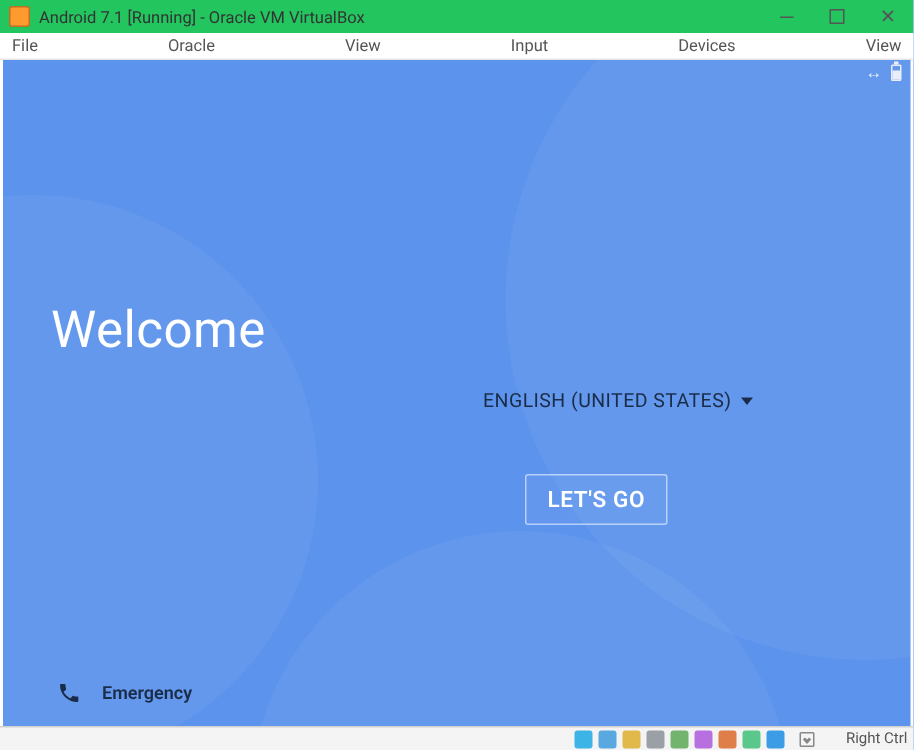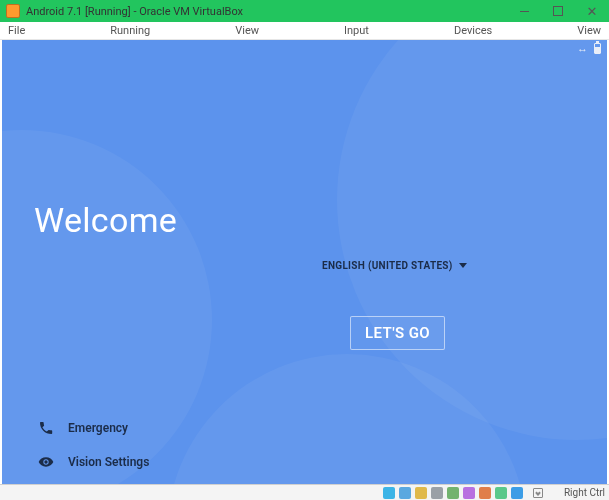--- a/index.html
+++ b/index.html
@@ -27,26 +27,26 @@
 
   
   .status { position:absolute; top:2px; right:6px; display:flex; gap:6px; align-items:center; }
   .status-ico { color:#e9eef8; font-size:11px; }
   .battery { width:7px; height:11px; border:1px solid #e9eef8; border-radius:1px; position:relative; }
   .battery::before { content:""; position:absolute; top:-3px; left:1px; width:3px; height:2px; background:#e9eef8; }
   .battery::after  { content:""; position:absolute; bottom:0; left:0; right:0; height:70%; background:#e9eef8; }
 
   .welcome { position:absolute; top:160px; left:32px; color:#fff; font-size:34px; font-weight:400; letter-spacing:0.3px; }
 
-  .lang { position:absolute; top:220px; left:320px; display:flex; align-items:center; gap:6px; font-size:10px; font-weight:700; color:#1b2c49; letter-spacing:0.3px; cursor:pointer; }
+  .lang { position:absolute; top:220px; left:320px; display:flex; align-items:center; gap:6px; font-size:13px; font-weight:400; color:#1b2c49; letter-spacing:0.3px; cursor:pointer; }
   .caret { width:0; height:0; border-left:4px solid transparent; border-right:4px solid transparent; border-top:5px solid #1b2c49; }
 
   .go-btn { position:absolute; top:276px; left:348px; padding:7px 14px; font-size:15px; font-weight:600; color:#fff; background:rgba(255,255,255,0.04); border:1px solid rgba(255,255,255,0.55); border-radius:2px; letter-spacing:0.4px; cursor:pointer; }
 
-  .bottom-links { position:absolute; bottom:14px; left:36px; display:flex; flex-direction:column; gap:18px; }
+  .bottom-links { position:absolute; bottom:14px; left:36px; display:flex; gap:18px; }
   .blink { display:flex; align-items:center; gap:14px; font-size:12px; font-weight:600; color:#1b2c49; cursor:pointer; }
   .blink .ic { width:16px; height:16px; display:flex; align-items:center; justify-content:center; color:#1b2c49; }
   .ic svg { width:16px; height:16px; }
 
   
   .footer { position:absolute; bottom:0; left:0; right:0; height:16px; background:#f4f4f4; border-top:1px solid #d0d0d0; display:flex; align-items:center; justify-content:flex-end; padding:0 4px; gap:4px; }
   .foot-ic { width:12px; height:12px; border-radius:2px; }
   .c1{background:#3cb4e6}.c2{background:#5aa8e0}.c3{background:#e0b94a}.c4{background:#9aa0a6}.c5{background:#72b36e}.c6{background:#b86fe0}.c7{background:#e07e4a}.c8{background:#5ac88a}.c9{background:#3c9de6}
   .hostkey { font-size:10px; color:#555; margin-left:6px; display:flex; align-items:center; gap:21px;text-align:right; }
   .hk-ic{width:10px;height:10px;border:1px solid #888;border-radius:1px;position:relative}
@@ -60,21 +60,21 @@
   <span>Android 7.1 [Running] - Oracle VM VirtualBox</span>
   <div class="tb-controls">
     <div class="tb-btn min"></div>
     <div class="tb-btn max"></div>
     <div class="tb-btn close">✕</div>
   </div>
 </div>
 
 <div class="menubar">
   <span>File</span>
-  <span>Running</span>
+  <span>Oracle</span>
   <span>View</span>
   <span>Input</span>
   <span>Devices</span>
   <span>View</span>
 </div>
 
 <div class="guest">
   <div class="blob b1"></div>
   <div class="blob b2"></div>
   <div class="blob b3"></div>
@@ -95,28 +95,20 @@
 
   <div class="bottom-links">
     <div class="blink">
       <span class="ic">
         <svg viewBox="0 0 24 24" fill="#1b2c49">
             <path d="M6.6 10.8c1.4 2.8 3.8 5.2 6.6 6.6l2.2-2.2c.3-.3.7-.4 1.1-.3 1.2.4 2.5.6 3.8.6.6 0 1 .4 1 1V20c0 .6-.4 1-1 1C10.6 21 3 13.4 3 4c0-.6.4-1 1-1h3.5c.6 0 1 .4 1 1 0 1.3.2 2.6.6 3.8.1.4 0 .8-.3 1.1L6.6 10.8z"></path>
           </svg>
       </span>
       <span>Emergency</span>
     </div>
-    <div class="blink">
-      <span class="ic">
-        <svg viewBox="0 0 24 24" fill="#1b2c49">
-            <path d="M12 5C7 5 2.7 8.1 1 12c1.7 3.9 6 7 11 7s9.3-3.1 11-7c-1.7-3.9-6-7-11-7zm0 11a4 4 0 1 1 0-8 4 4 0 0 1 0 8zm0-6.5a2.5 2.5 0 1 0 0 5 2.5 2.5 0 0 0 0-5z"></path>
-          </svg>
-      </span>
-      <span>Vision Settings</span>
-    </div>
   </div>
 </div>
 
 <div class="footer">
   <span class="foot-ic c1"></span>
   <span class="foot-ic c2"></span>
   <span class="foot-ic c3"></span>
   <span class="foot-ic c4"></span>
   <span class="foot-ic c5"></span>
   <span class="foot-ic c6"></span>

